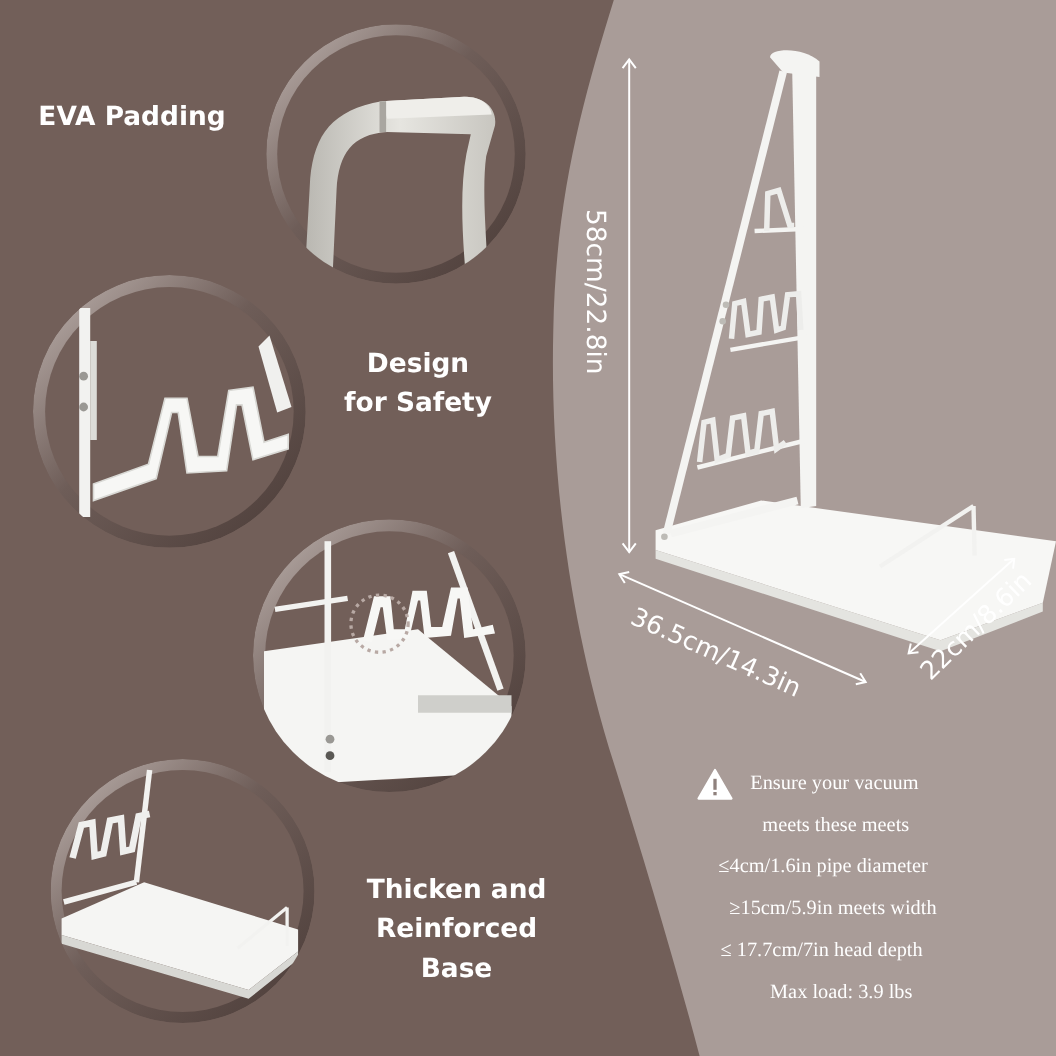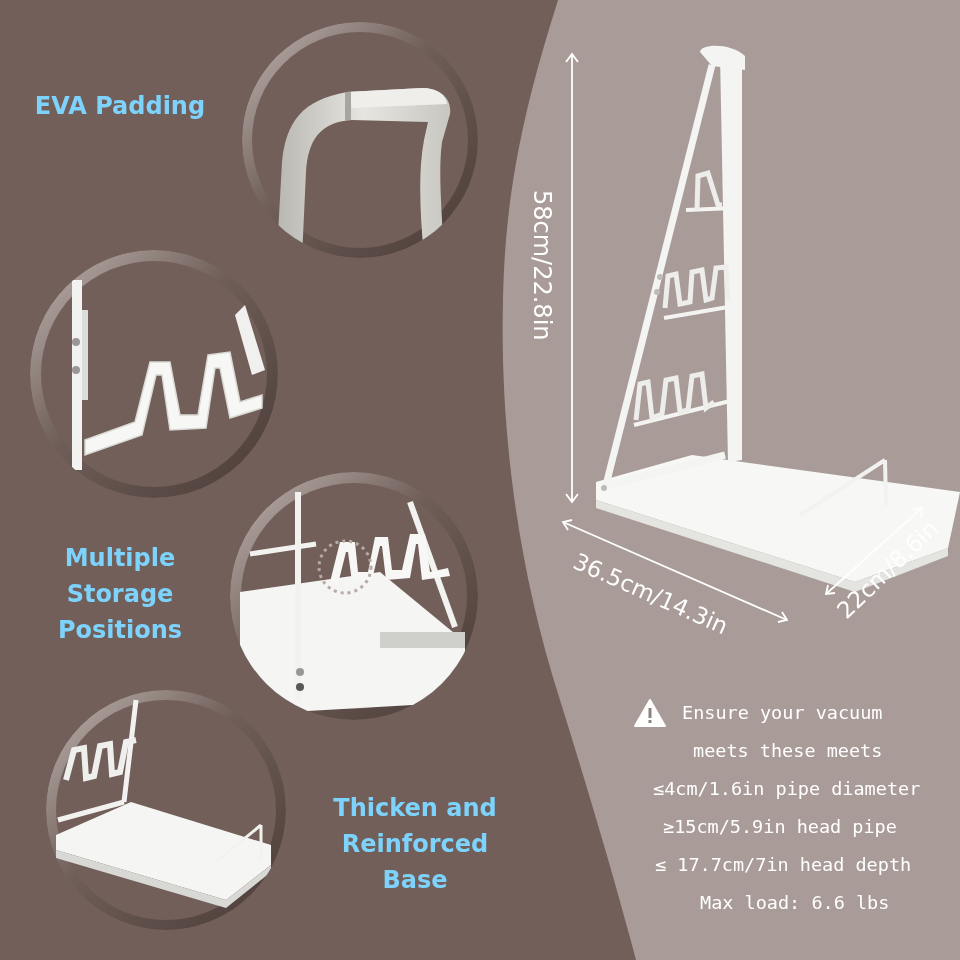--- a/index.html
+++ b/index.html
@@ -1,25 +1,25 @@
 <!DOCTYPE html>
 <html><head>
 <meta charset="utf-8">
 <style>
   html, body { margin:0; padding:0; }
   body { width:960px; height:960px; overflow:hidden; position:relative; background:#725f59; font-family:"Liberation Sans", sans-serif; }
   .stage { position:absolute; left:0; top:0; width:960px; height:960px; }
   .bg-svg { position:absolute; left:0; top:0; }
-  .feature-label { position:absolute; color:#7dd3fc; font-family:"DejaVu Sans", sans-serif; font-weight:bold; text-align:center; font-size:24px; line-height:36px; letter-spacing:0px; }
+  .feature-label { position:absolute; color:#ffffff; font-family:"DejaVu Sans", sans-serif; font-weight:bold; text-align:center; font-size:24px; line-height:36px; letter-spacing:0px; }
   .feature-label span { display:block; white-space:nowrap; }
   .circle { position:absolute; border-radius:50%; overflow:hidden; }
   .circle svg { position:absolute; left:0; top:0; }
   .dim-label { position:absolute; color:#ffffff; font-family:"DejaVu Sans", sans-serif; font-size:23px; white-space:nowrap; transform-origin:0 0; }
   .limits { position:absolute; left:625px; top:695px; width:320px; color:#ffffff; font-family:"DejaVu Sans Mono", monospace; font-size:18.5px; }
-  .limits .line { position:absolute; white-space:nowrap; }
+  .limits .line { position:absolute; white-space:nowrap;font-family:Liberation Serif, serif; }
   .warn-icon { position:absolute; }
 </style>
 </head>
 <body>
 
 <div class="stage">
 
   <svg class="bg-svg" width="960" height="960">
     <rect width="960" height="960" fill="#725f59"></rect>
     <path d="M558,0 C530,90 505,180 503,300 C500,420 515,560 560,700 C585,780 615,880 636,960 L960,960 L960,0 Z" fill="#a99c98"></path>
@@ -65,27 +65,24 @@
       <rect x="42" y="30" width="10" height="190" fill="#f2f2f0"></rect>
       <rect x="52" y="60" width="6" height="90" fill="#dcdcd8"></rect>
       <circle cx="46" cy="92" r="4" fill="#9a9894"></circle>
       <circle cx="46" cy="120" r="4" fill="#9a9894"></circle>
       <path d="M215,55 L235,120 L222,125 L205,65 Z" fill="#f0f0ee"></path>
       <path d="M55,190 L105,172 L120,112 L140,112 L150,165 L168,165 L178,105 L200,102 L210,152 L232,145 L232,158 L200,168 L190,118 L185,118 L176,178 L140,180 L132,125 L126,125 L112,185 L55,205 Z" fill="#f7f7f5" stroke="#d9d9d5" stroke-width="1.5"></path>
     </svg>
   </div>
 
   <div class="feature-label" style="left:290px; top:312px; width:180px;">
+    <span>Design</span>
+    <span>for Safety</span>
   </div>
 
-  <div class="feature-label" style="left:30px; top:540px; width:180px;">
-    <span>Multiple</span>
-    <span>Storage</span>
-    <span>Positions</span>
-  </div>
 
   <div class="circle" style="left:230px; top:472px; width:248px; height:248px;">
     <svg width="248" height="248" viewBox="0 0 248 248">
       <defs>
         <linearGradient id="ring3" x1="0" y1="0" x2="1" y2="1">
           <stop offset="0" stop-color="#c2b7b3"></stop>
           <stop offset="0.45" stop-color="#6e5d58"></stop>
           <stop offset="1" stop-color="#4a3b37"></stop>
         </linearGradient>
       </defs>
@@ -180,18 +177,18 @@
 
   <svg class="warn-icon" width="34" height="30" viewBox="0 0 34 30" style="left:633px; top:698px;">
     <path d="M17,2 L32,28 L2,28 Z" fill="#ffffff" stroke="#ffffff" stroke-width="2" stroke-linejoin="round"></path>
     <rect x="15.5" y="10" width="3" height="10" fill="#8f817d"></rect>
     <rect x="15.5" y="22" width="3" height="3" fill="#8f817d"></rect>
   </svg>
   <div class="limits">
     <div class="line" style="left:57px; top:7px;">Ensure your vacuum</div>
     <div class="line" style="left:68px; top:45px;">meets these meets</div>
     <div class="line" style="left:28px; top:83px;text-align:center;">≤4cm/1.6in pipe diameter</div>
-    <div class="line" style="left:38px; top:121px;">≥15cm/5.9in head pipe</div>
+    <div class="line" style="left:38px; top:121px;">≥15cm/5.9in meets width</div>
     <div class="line" style="left:30px; top:159px;text-align:center;">≤ 17.7cm/7in head depth</div>
-    <div class="line" style="left:75px; top:197px;">Max load: 6.6 lbs</div>
+    <div class="line" style="left:75px; top:197px;">Max load: 3.9 lbs</div>
   </div>
 
 </div>
 
 </body></html>

